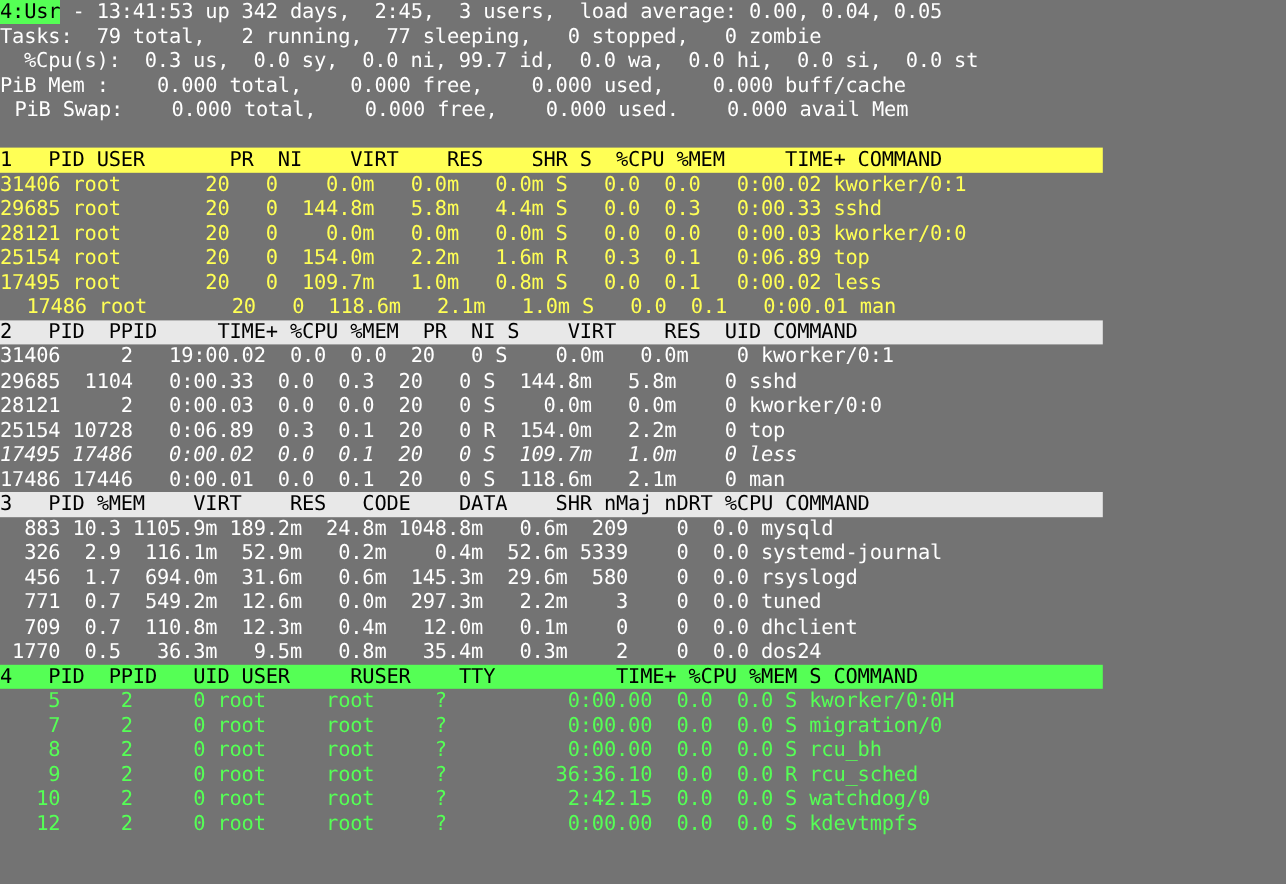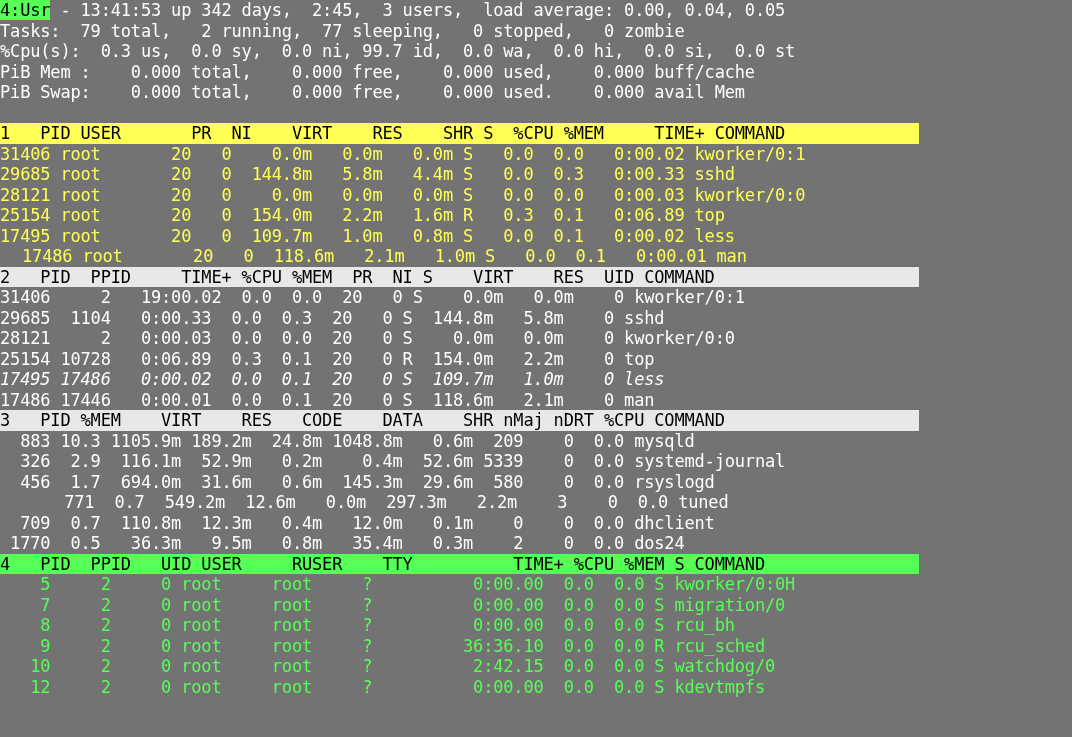--- a/index.html
+++ b/index.html
@@ -74,25 +74,25 @@
 <body>
 
 <div id="screen">
 
   <div>
 
     <div class="line sum" style="letter-spacing: -0.1693px;"><span class="wintag">4:Usr</span><span> - 13:41:53 up 342 days,  2:45,  3 users,  load average: 0.00, 0.04, 0.05</span></div>
 
     <div class="line sum" style="letter-spacing: -0.1693px;">Tasks:  79 total,   2 running,  77 sleeping,   0 stopped,   0 zombie</div>
 
-    <div class="line sum" style="letter-spacing: -0.1693px;">%Cpu(s):  0.3 us,  0.0 sy,  0.0 ni, 99.7 id,  0.0 wa,  0.0 hi,  0.0 si,  0.0 st</div>
+    <div class="line sum" style="letter-spacing: -0.1693px; padding-left: 20px;">%Cpu(s):  0.3 us,  0.0 sy,  0.0 ni, 99.7 id,  0.0 wa,  0.0 hi,  0.0 si,  0.0 st</div>
 
     <div class="line sum" style="letter-spacing: -0.1693px;">PiB Mem :    0.000 total,    0.000 free,    0.000 used,    0.000 buff/cache</div>
 
-    <div class="line sum" style="letter-spacing: -0.1693px;">PiB Swap:    0.000 total,    0.000 free,    0.000 used.    0.000 avail Mem</div>
+    <div class="line sum" style="letter-spacing: -0.1693px; padding-left: 12px;">PiB Swap:    0.000 total,    0.000 free,    0.000 used.    0.000 avail Mem</div>
 
     <div class="line" style="letter-spacing: -0.1693px;"> </div>
   </div>
 
   <div>
     <div class="line fullbar hdr1" style="letter-spacing: -0.1693px;">1   PID USER       PR  NI    VIRT    RES    SHR S  %CPU %MEM     TIME+ COMMAND</div>
     <div class="line row1" style="letter-spacing: -0.1693px;">31406 root       20   0    0.0m   0.0m   0.0m S   0.0  0.0   0:00.02 kworker/0:1</div>
     <div class="line row1" style="letter-spacing: -0.1693px;">29685 root       20   0  144.8m   5.8m   4.4m S   0.0  0.3   0:00.33 sshd</div>
     <div class="line row1" style="letter-spacing: -0.1693px;">28121 root       20   0    0.0m   0.0m   0.0m S   0.0  0.0   0:00.03 kworker/0:0</div>
     <div class="line row1" style="letter-spacing: -0.1693px;">25154 root       20   0  154.0m   2.2m   1.6m R   0.3  0.1   0:06.89 top</div>
@@ -108,21 +108,21 @@
     <div class="line row2" style="letter-spacing: -0.1693px;">25154 10728   0:06.89  0.3  0.1  20   0 R  154.0m   2.2m    0 top</div>
     <div class="line row2" style="letter-spacing: -0.1693px; font-style: italic;">17495 17486   0:00.02  0.0  0.1  20   0 S  109.7m   1.0m    0 less</div>
     <div class="line row2" style="letter-spacing: -0.1693px;">17486 17446   0:00.01  0.0  0.1  20   0 S  118.6m   2.1m    0 man</div>
   </div>
 
   <div>
     <div class="line fullbar hdr3" style="letter-spacing: -0.1693px;">3   PID %MEM    VIRT    RES   CODE    DATA    SHR nMaj nDRT %CPU COMMAND</div>
     <div class="line row3" style="letter-spacing: -0.1693px;">  883 10.3 1105.9m 189.2m  24.8m 1048.8m   0.6m  209    0  0.0 mysqld</div>
     <div class="line row3" style="letter-spacing: -0.1693px;">  326  2.9  116.1m  52.9m   0.2m    0.4m  52.6m 5339    0  0.0 systemd-journal</div>
     <div class="line row3" style="letter-spacing: -0.1693px;">  456  1.7  694.0m  31.6m   0.6m  145.3m  29.6m  580    0  0.0 rsyslogd</div>
-    <div class="line row3" style="letter-spacing: -0.1693px; padding-left: 44px;">  771  0.7  549.2m  12.6m   0.0m  297.3m   2.2m    3    0  0.0 tuned</div>
+    <div class="line row3" style="letter-spacing: -0.1693px;">  771  0.7  549.2m  12.6m   0.0m  297.3m   2.2m    3    0  0.0 tuned</div>
     <div class="line row3" style="letter-spacing: -0.1693px;">  709  0.7  110.8m  12.3m   0.4m   12.0m   0.1m    0    0  0.0 dhclient</div>
     <div class="line row3" style="letter-spacing: -0.1693px;"> 1770  0.5   36.3m   9.5m   0.8m   35.4m   0.3m    2    0  0.0 dos24</div>
   </div>
 
   <div>
     <div class="line fullbar hdr4" style="letter-spacing: -0.1693px;">4   PID  PPID   UID USER     RUSER    TTY          TIME+ %CPU %MEM S COMMAND</div>
     <div class="line row4" style="letter-spacing: -0.1693px;">    5     2     0 root     root     ?          0:00.00  0.0  0.0 S kworker/0:0H</div>
     <div class="line row4" style="letter-spacing: -0.1693px;">    7     2     0 root     root     ?          0:00.00  0.0  0.0 S migration/0</div>
     <div class="line row4" style="letter-spacing: -0.1693px;">    8     2     0 root     root     ?          0:00.00  0.0  0.0 S rcu_bh</div>
     <div class="line row4" style="letter-spacing: -0.1693px;">    9     2     0 root     root     ?         36:36.10  0.0  0.0 R rcu_sched</div>

